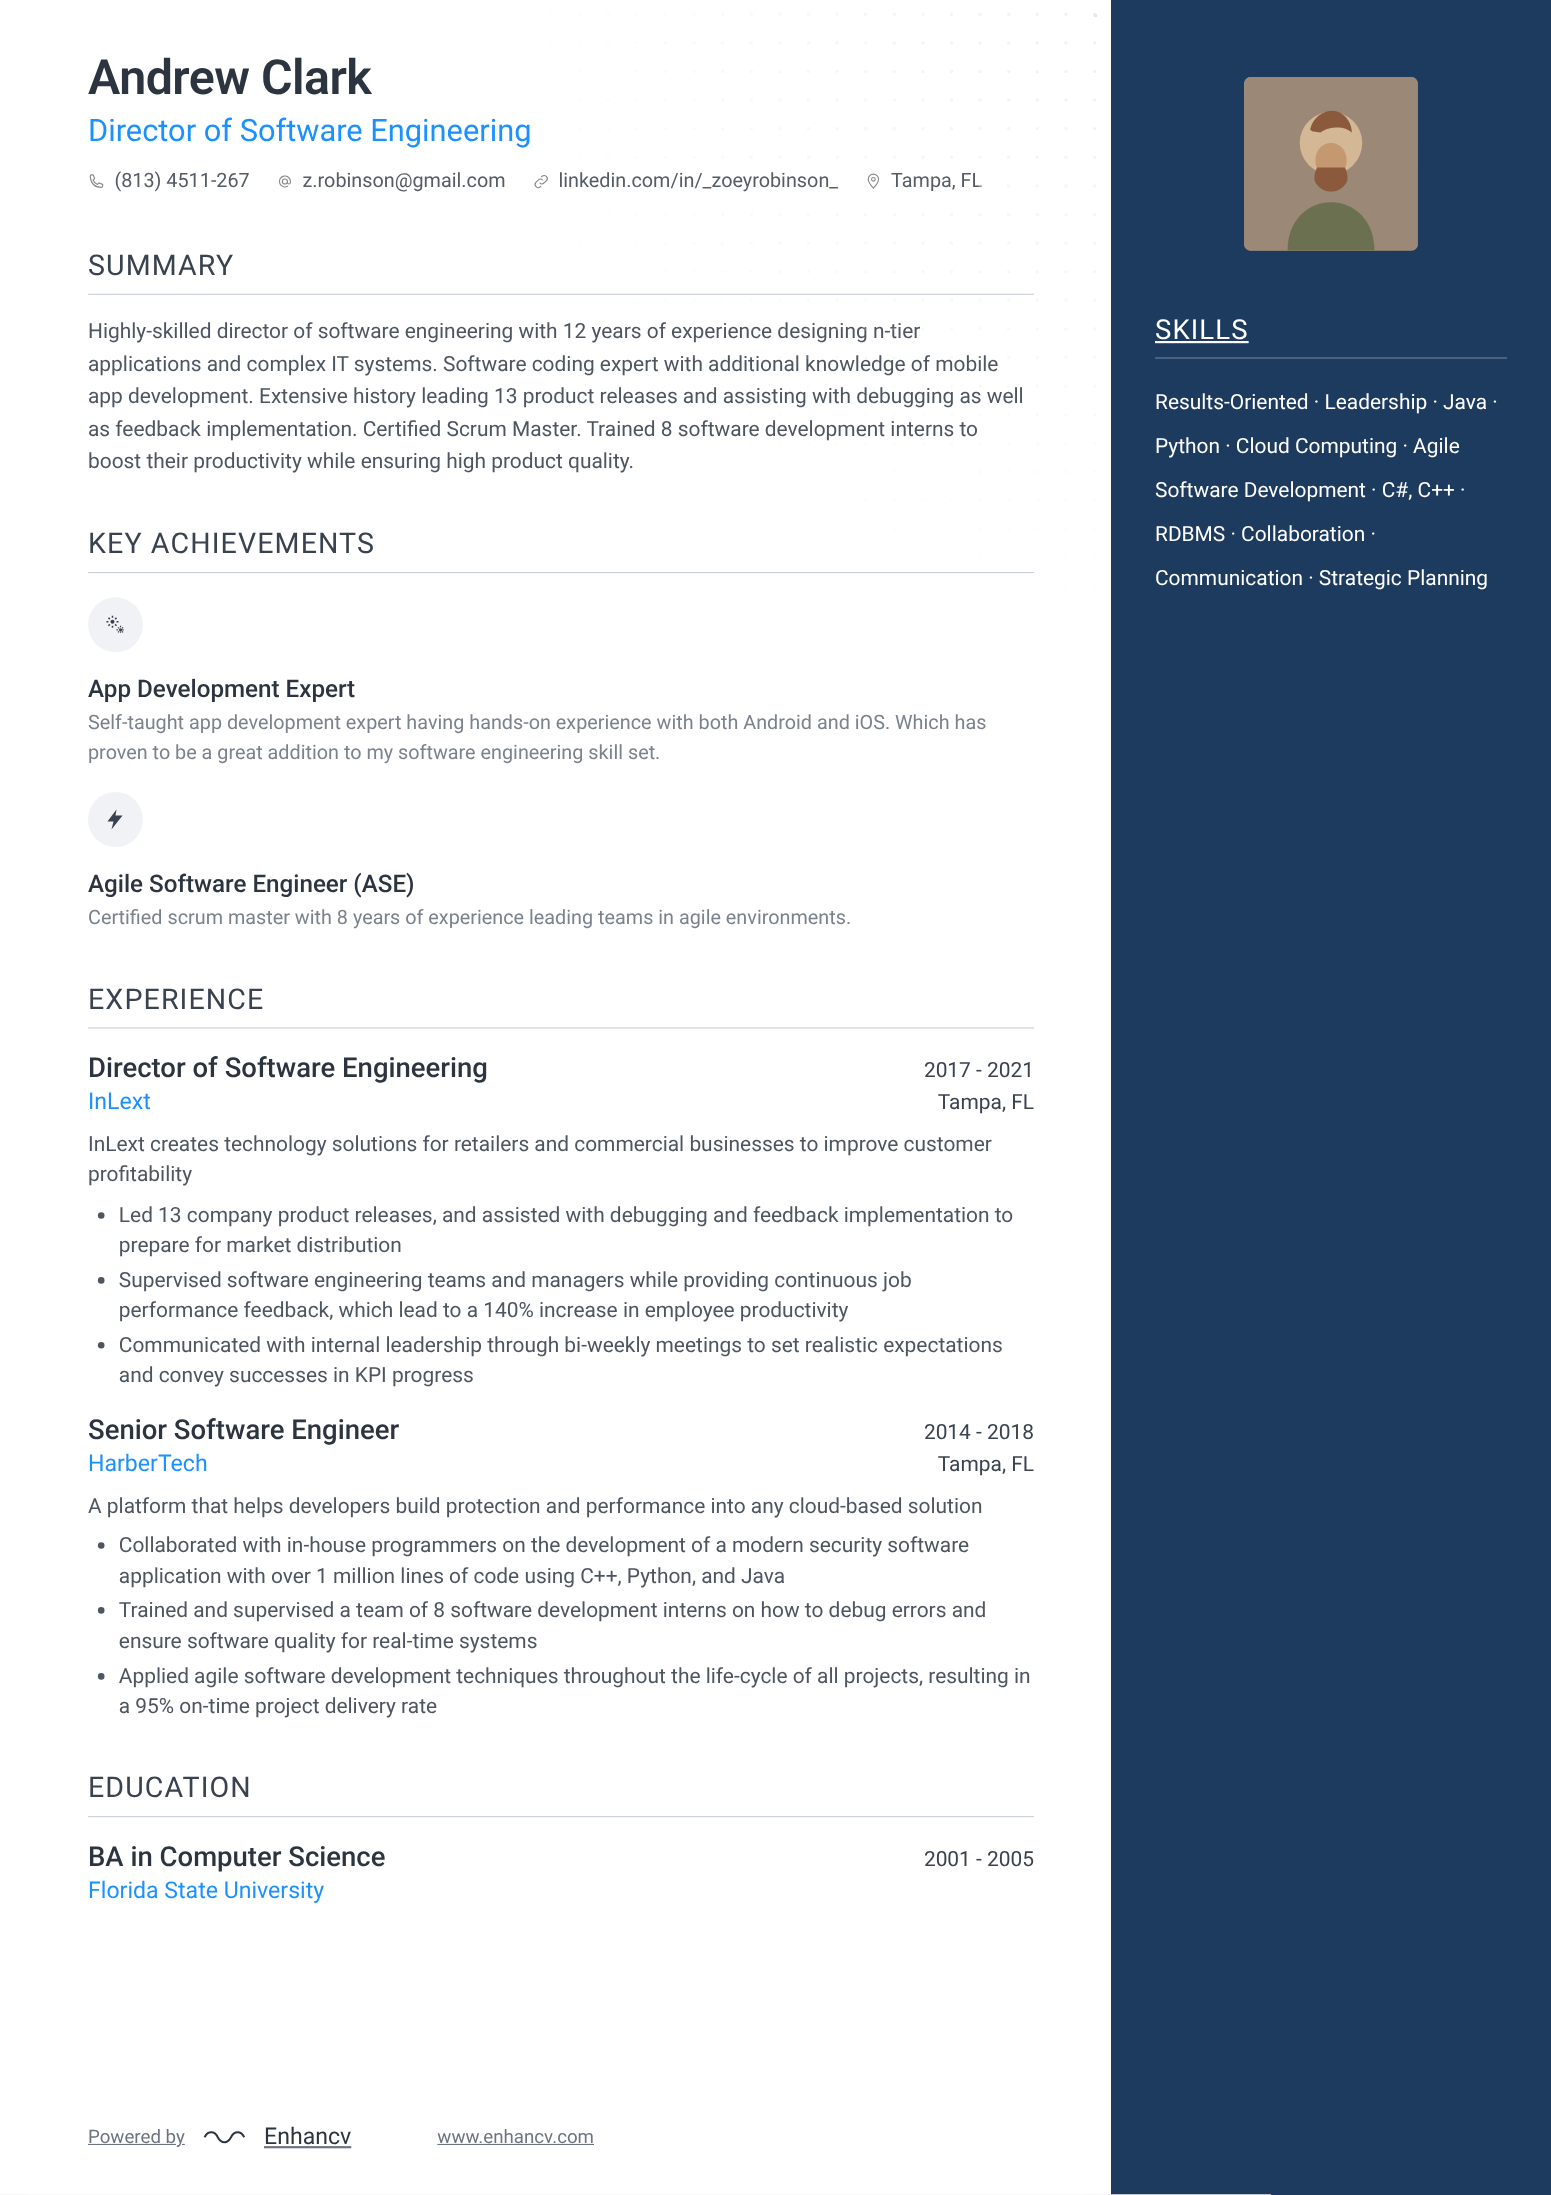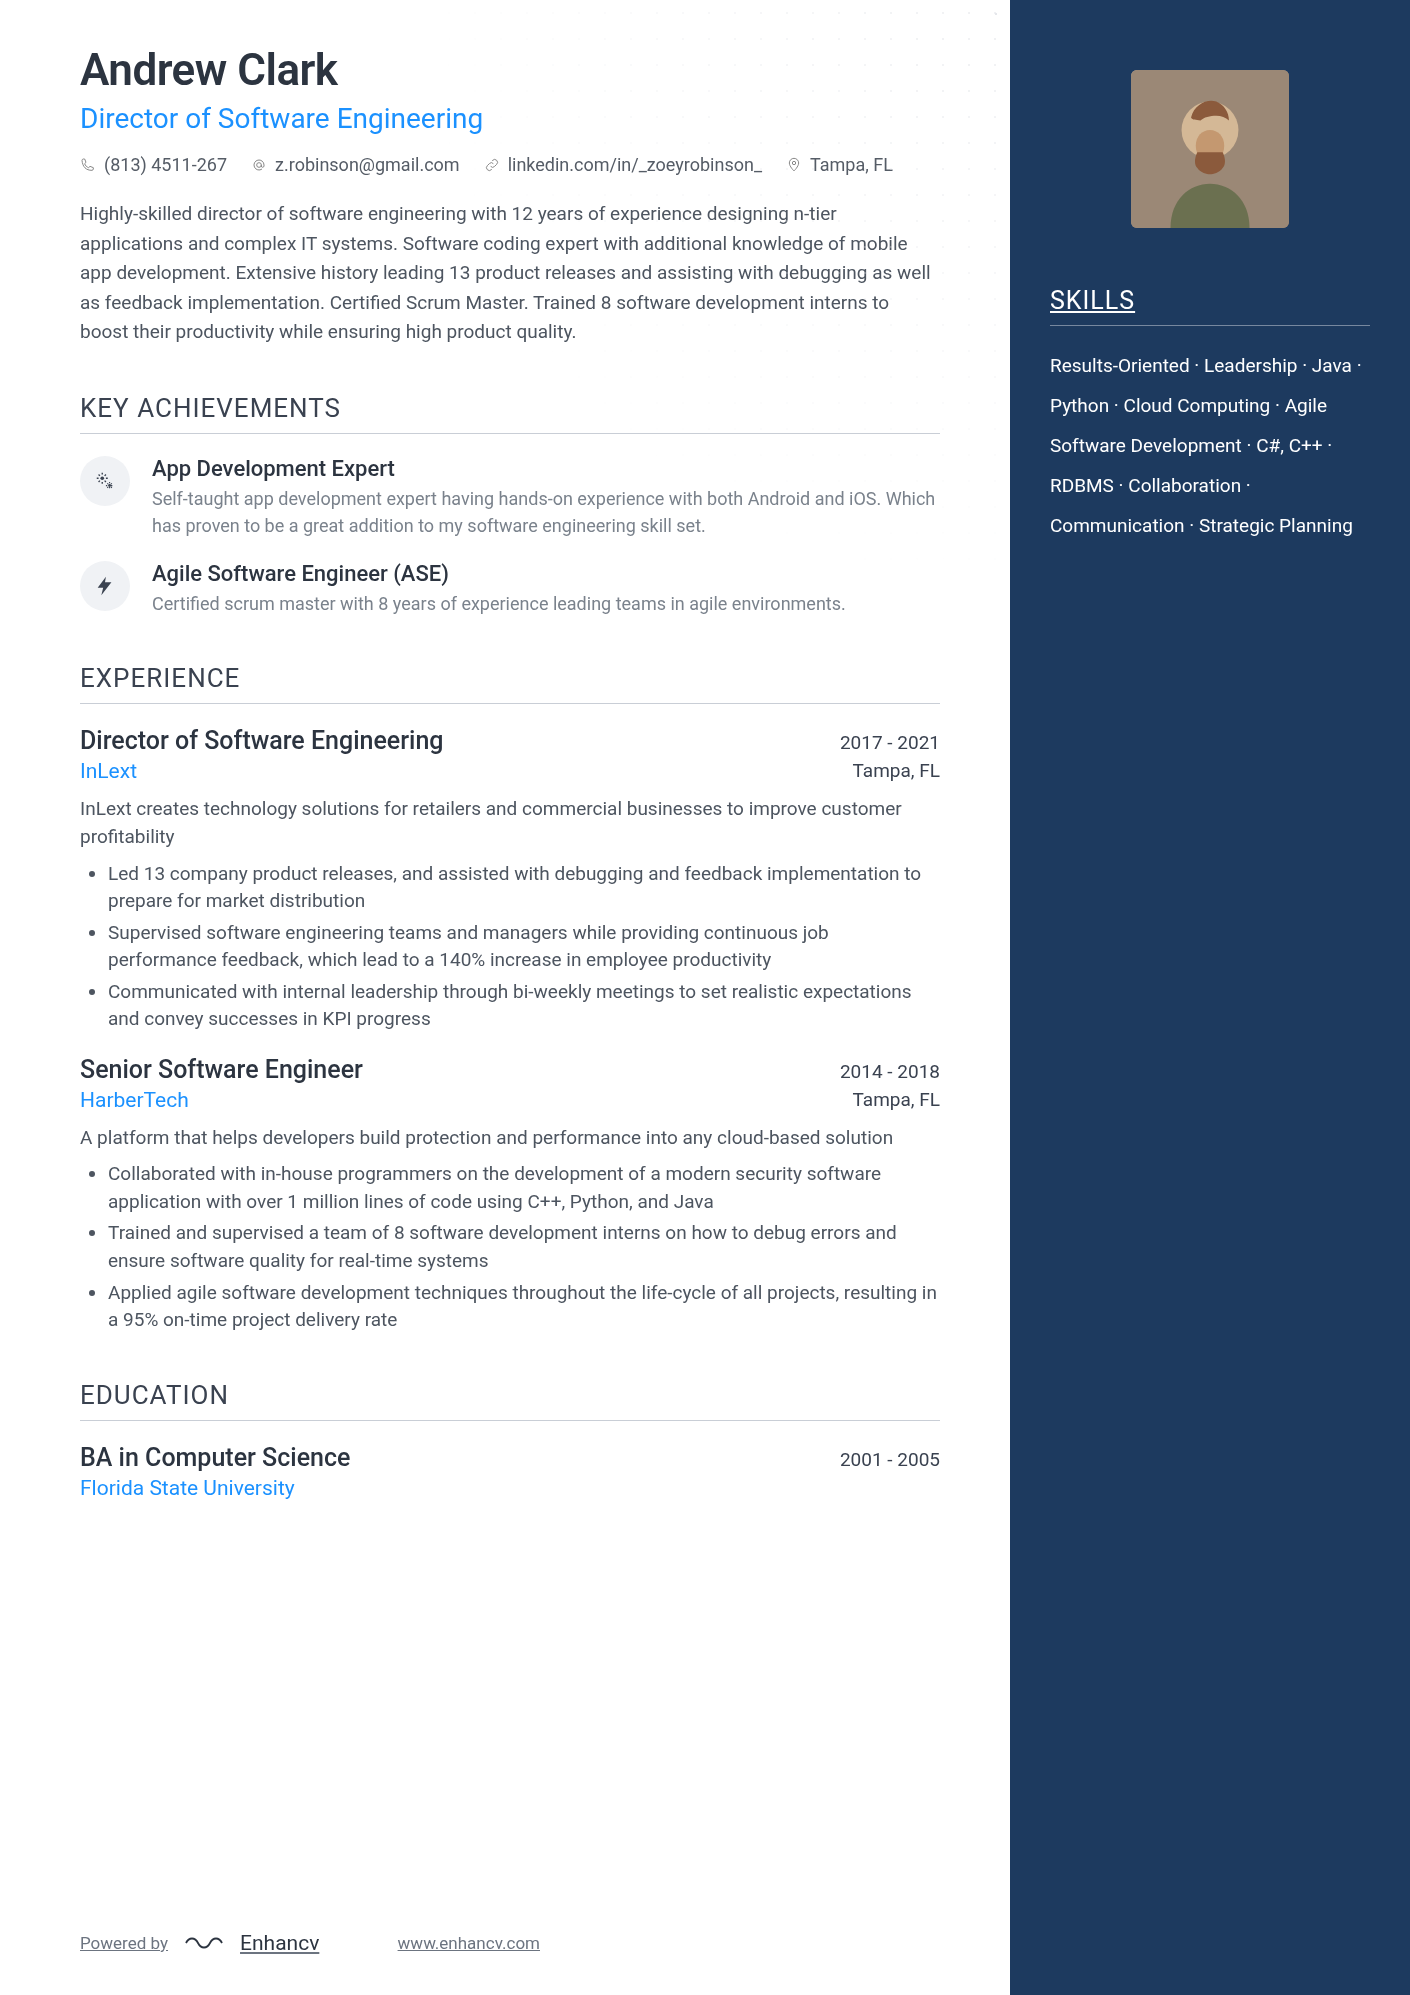--- a/index.html
+++ b/index.html
@@ -86,20 +86,21 @@
   .summary-text {
     margin-top: 18px;
     color: #4d5560;
     font-size: 19px;
     line-height: 1.55;
   }
   .ach {
     display: flex;
     gap: 22px;
     margin-top: 22px;
+    flex-direction: column;
   }
   .ach-icon {
     width: 50px; height: 50px;
     border-radius: 50%;
     background: #f0f2f5;
     display: flex;
     align-items: center; justify-content: center;
     flex-shrink: 0;
     color: #3a4250;
   }
@@ -237,20 +238,21 @@
         <span class="contact-item">
           <svg viewBox="0 0 24 24" stroke-width="1.5">
               <path d="M12 21s-7-7-7-12a7 7 0 0 1 14 0c0 5-7 12-7 12z"></path>
               <circle cx="12" cy="9" r="2.5"></circle>
             </svg>
           <span>Tampa, FL</span>
         </span>
       </div>
     </div>
 
+    <div class="section-h">SUMMARY</div>
     <div class="summary-text">Highly-skilled director of software engineering with 12 years of experience designing n-tier applications and complex IT systems. Software coding expert with additional knowledge of mobile app development. Extensive history leading 13 product releases and assisting with debugging as well as feedback implementation. Certified Scrum Master.  Trained 8 software development interns to boost their productivity while ensuring high product quality.</div>
 
     <div class="section-h">KEY ACHIEVEMENTS</div>
 
     <div class="ach">
       <div class="ach-icon">
         <svg viewBox="0 0 24 24" fill="#3a4250">
             <circle cx="9" cy="9" r="2"></circle>
             <path d="M9 3v2M9 13v2M3 9h2M13 9h2M5 5l1.4 1.4M11.6 11.6 13 13M5 13l1.4-1.4M11.6 6.4 13 5" stroke="#3a4250" stroke-width="1.5"></path>
             <circle cx="17" cy="17" r="1.6"></circle>

